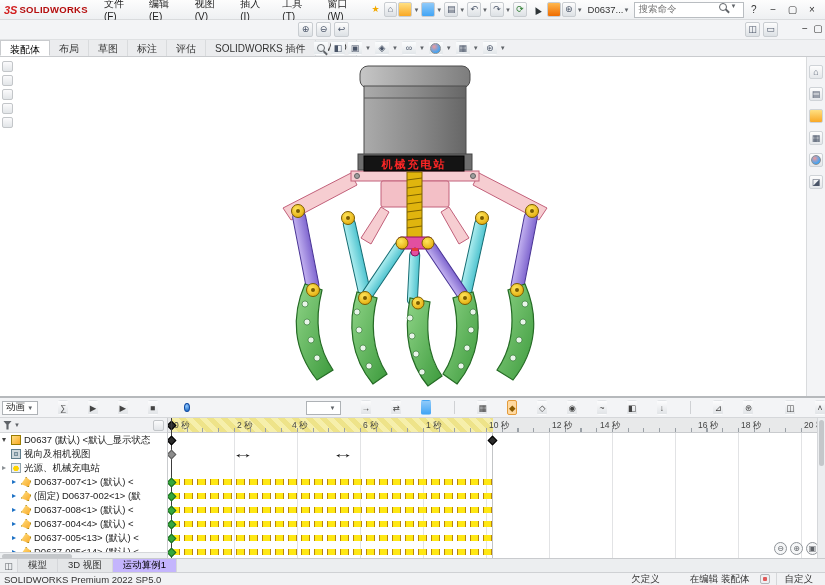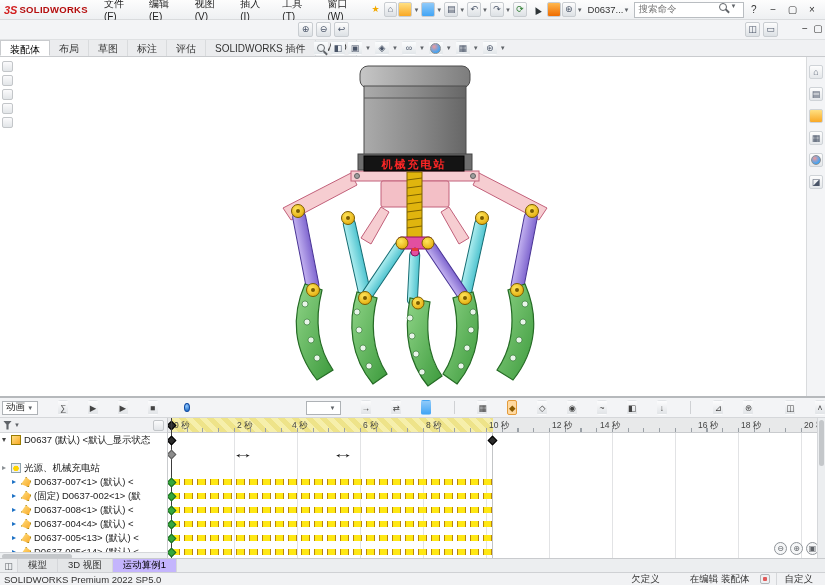--- a/index.html
+++ b/index.html
@@ -364,20 +364,25 @@
     <div class="thead">
       <span class="funnel"></span>
         <i class="dd">▼</i>
       <span class="mini" style="position:static;margin-left:auto"></span>
     </div>
     <div class="trow" style="top:15px">
       <span class="tarrow" style="color:#424242">▾</span>
       <span class="tico"></span>
       <span class="tlabel">D0637 (默认) &lt;默认_显示状态</span>
     </div>
+    <div class="trow" style="top:29px">
+      <span class="tarrow"></span>
+      <span class="tico cam"></span>
+      <span class="tlabel">视向及相机视图</span>
+    </div>
     <div class="trow" style="top:43px">
       <span class="tarrow" style="color:#8a8f94">▸</span>
       <span class="tico light"></span>
       <span class="tlabel">光源、机械充电站</span>
     </div>
     <div class="trow" style="top:57px;padding-left:10px">
       <span class="tarrow" style="color:#1a6fc4">▸</span>
       <span class="tico part"></span>
       <span class="tlabel">D0637-007&lt;1&gt; (默认) &lt;</span>
     </div>
@@ -425,21 +430,21 @@
       <div class="grid" style="left:633px"></div>
     <div class="endline"></div>
 
     <div class="ruler">
       <div class="ruler-active"></div>
       <div class="ruler-ticks"></div>
       <span class="tick" style="left:6px">0 秒</span>
       <span class="tick" style="left:69px">2 秒</span>
       <span class="tick" style="left:124px">4 秒</span>
       <span class="tick" style="left:195px">6 秒</span>
-      <span class="tick" style="left:258px">8 秒</span>
+      <span class="tick" style="left:258px">1 秒</span>
       <span class="tick" style="left:321px">10 秒</span>
       <span class="tick" style="left:384px">12 秒</span>
       <span class="tick" style="left:432px">14 秒</span>
       <span class="tick" style="left:530px">16 秒</span>
       <span class="tick" style="left:573px">18 秒</span>
       <span class="tick" style="left:636px">20 秒</span>
       <span class="kdia" style="left:0;top:4px"></span>
     </div>
 
     <div class="timebar"></div>

